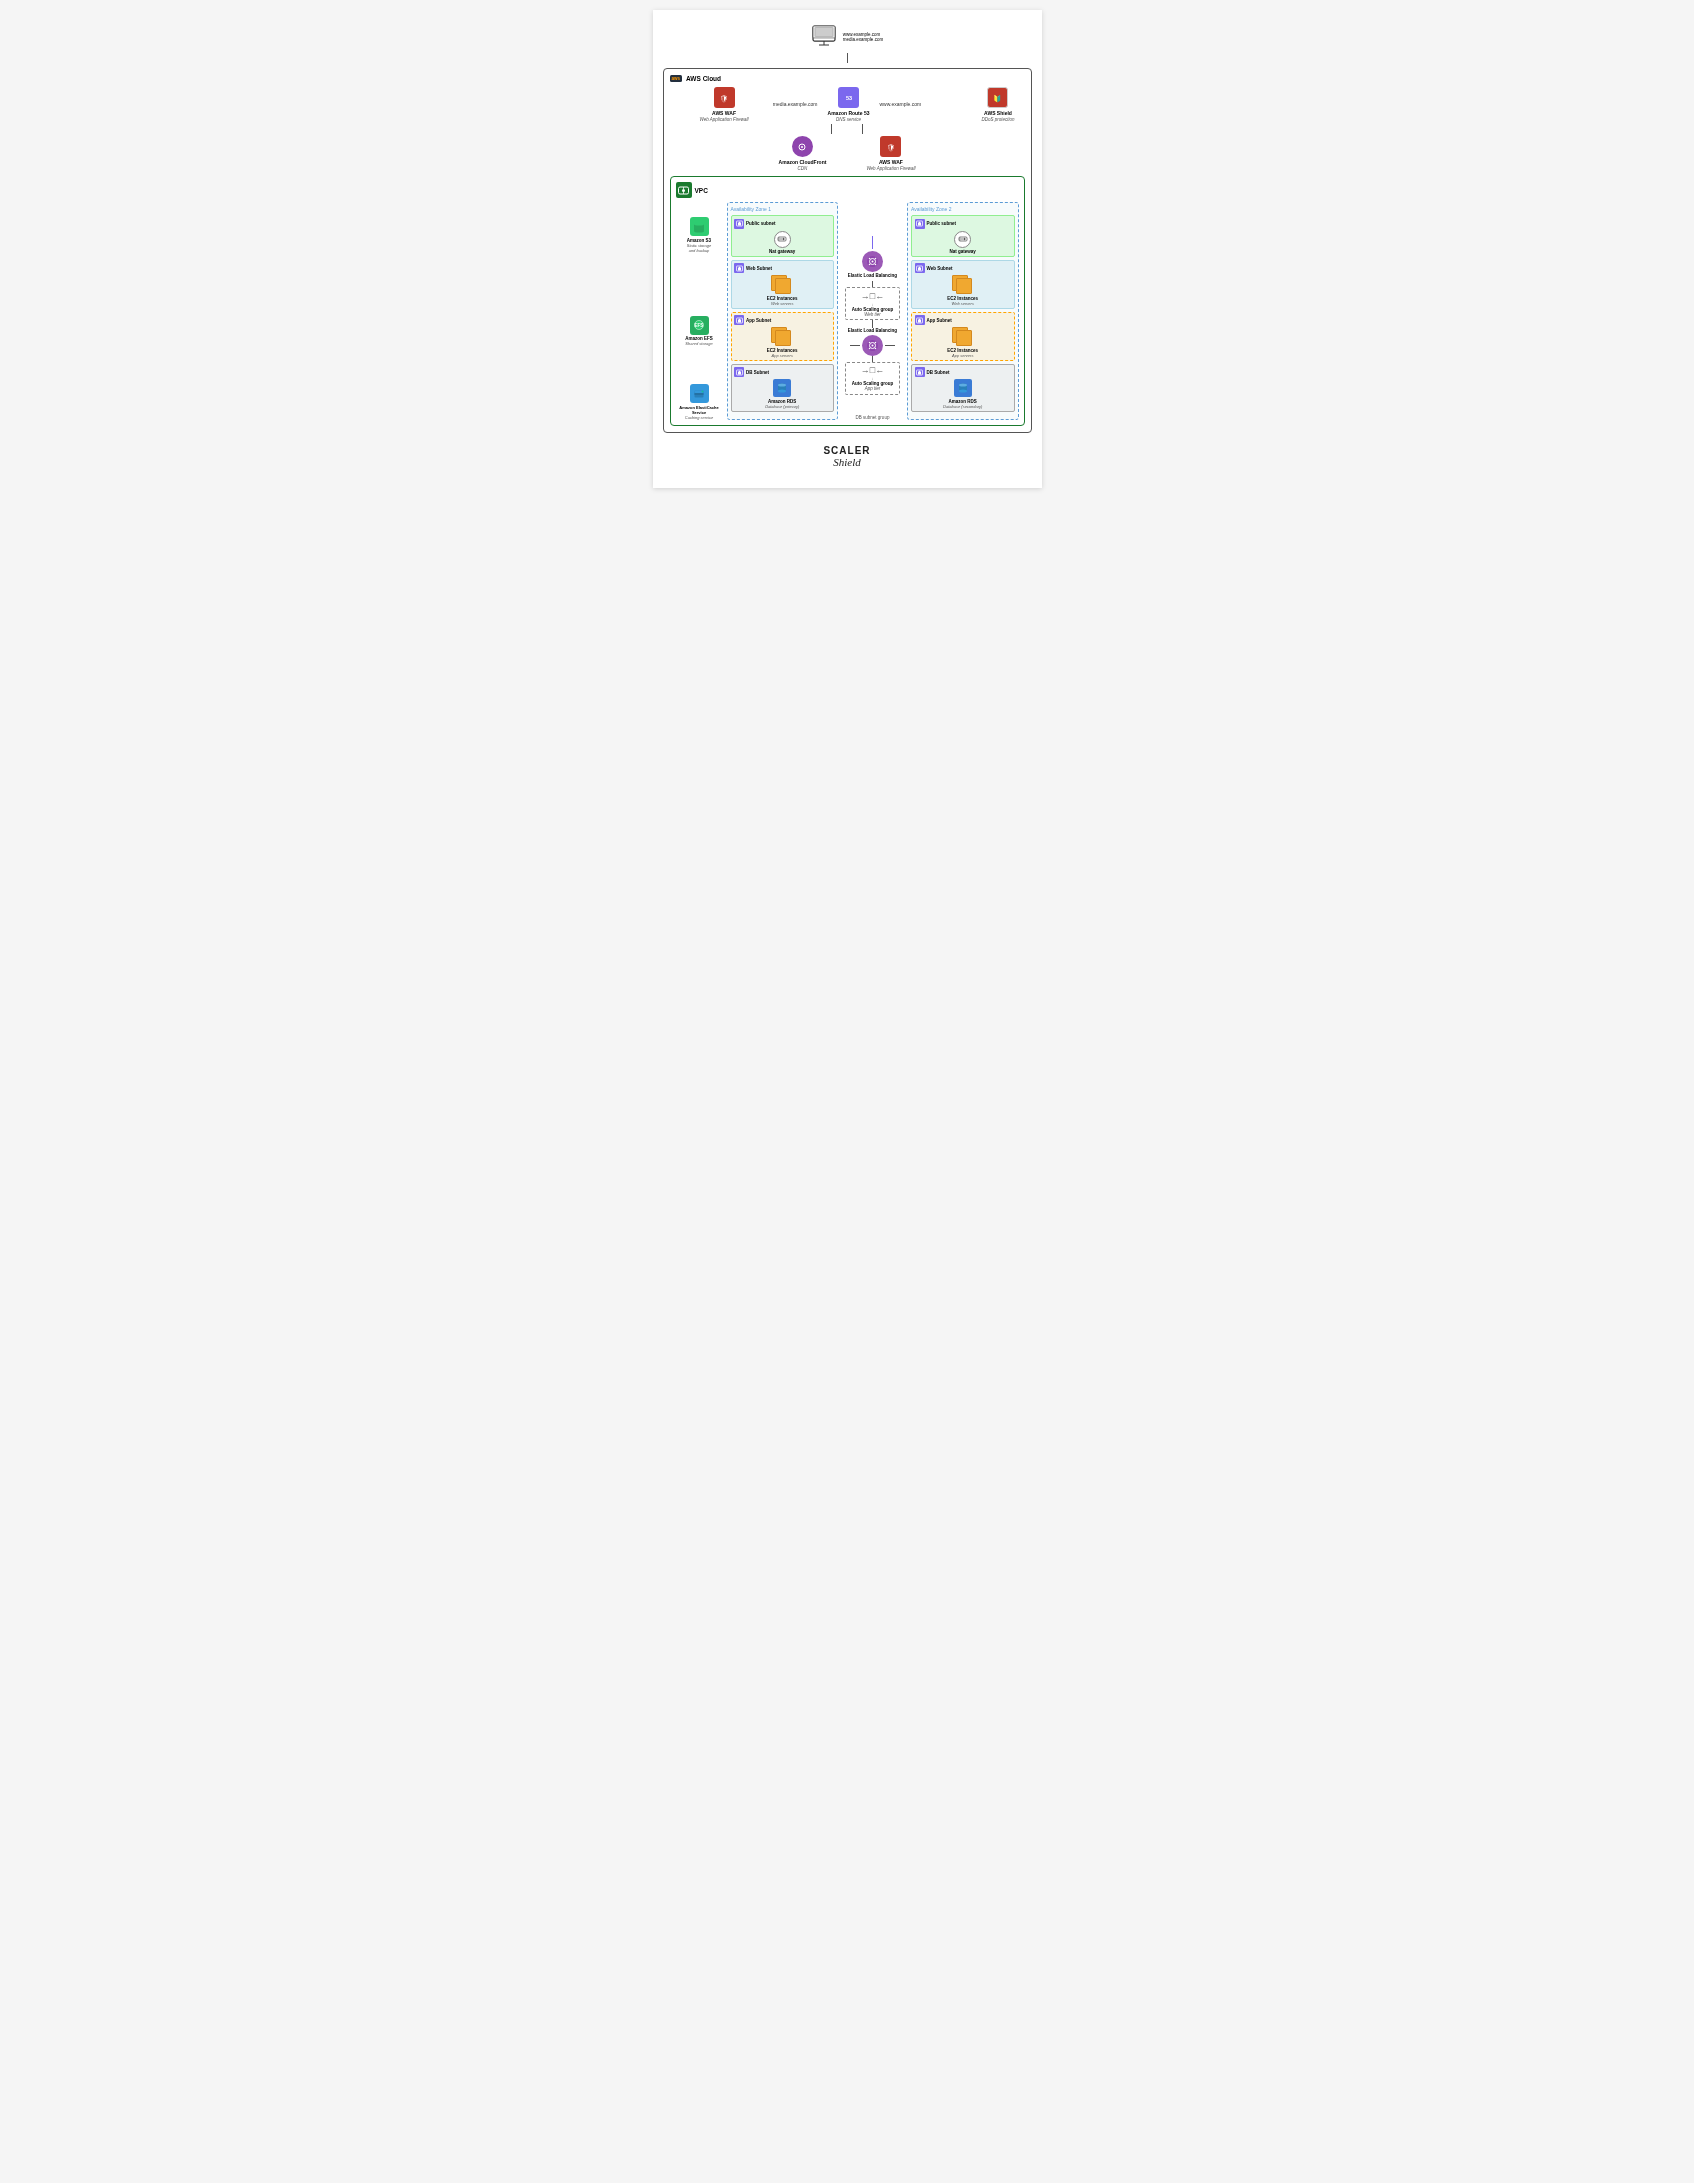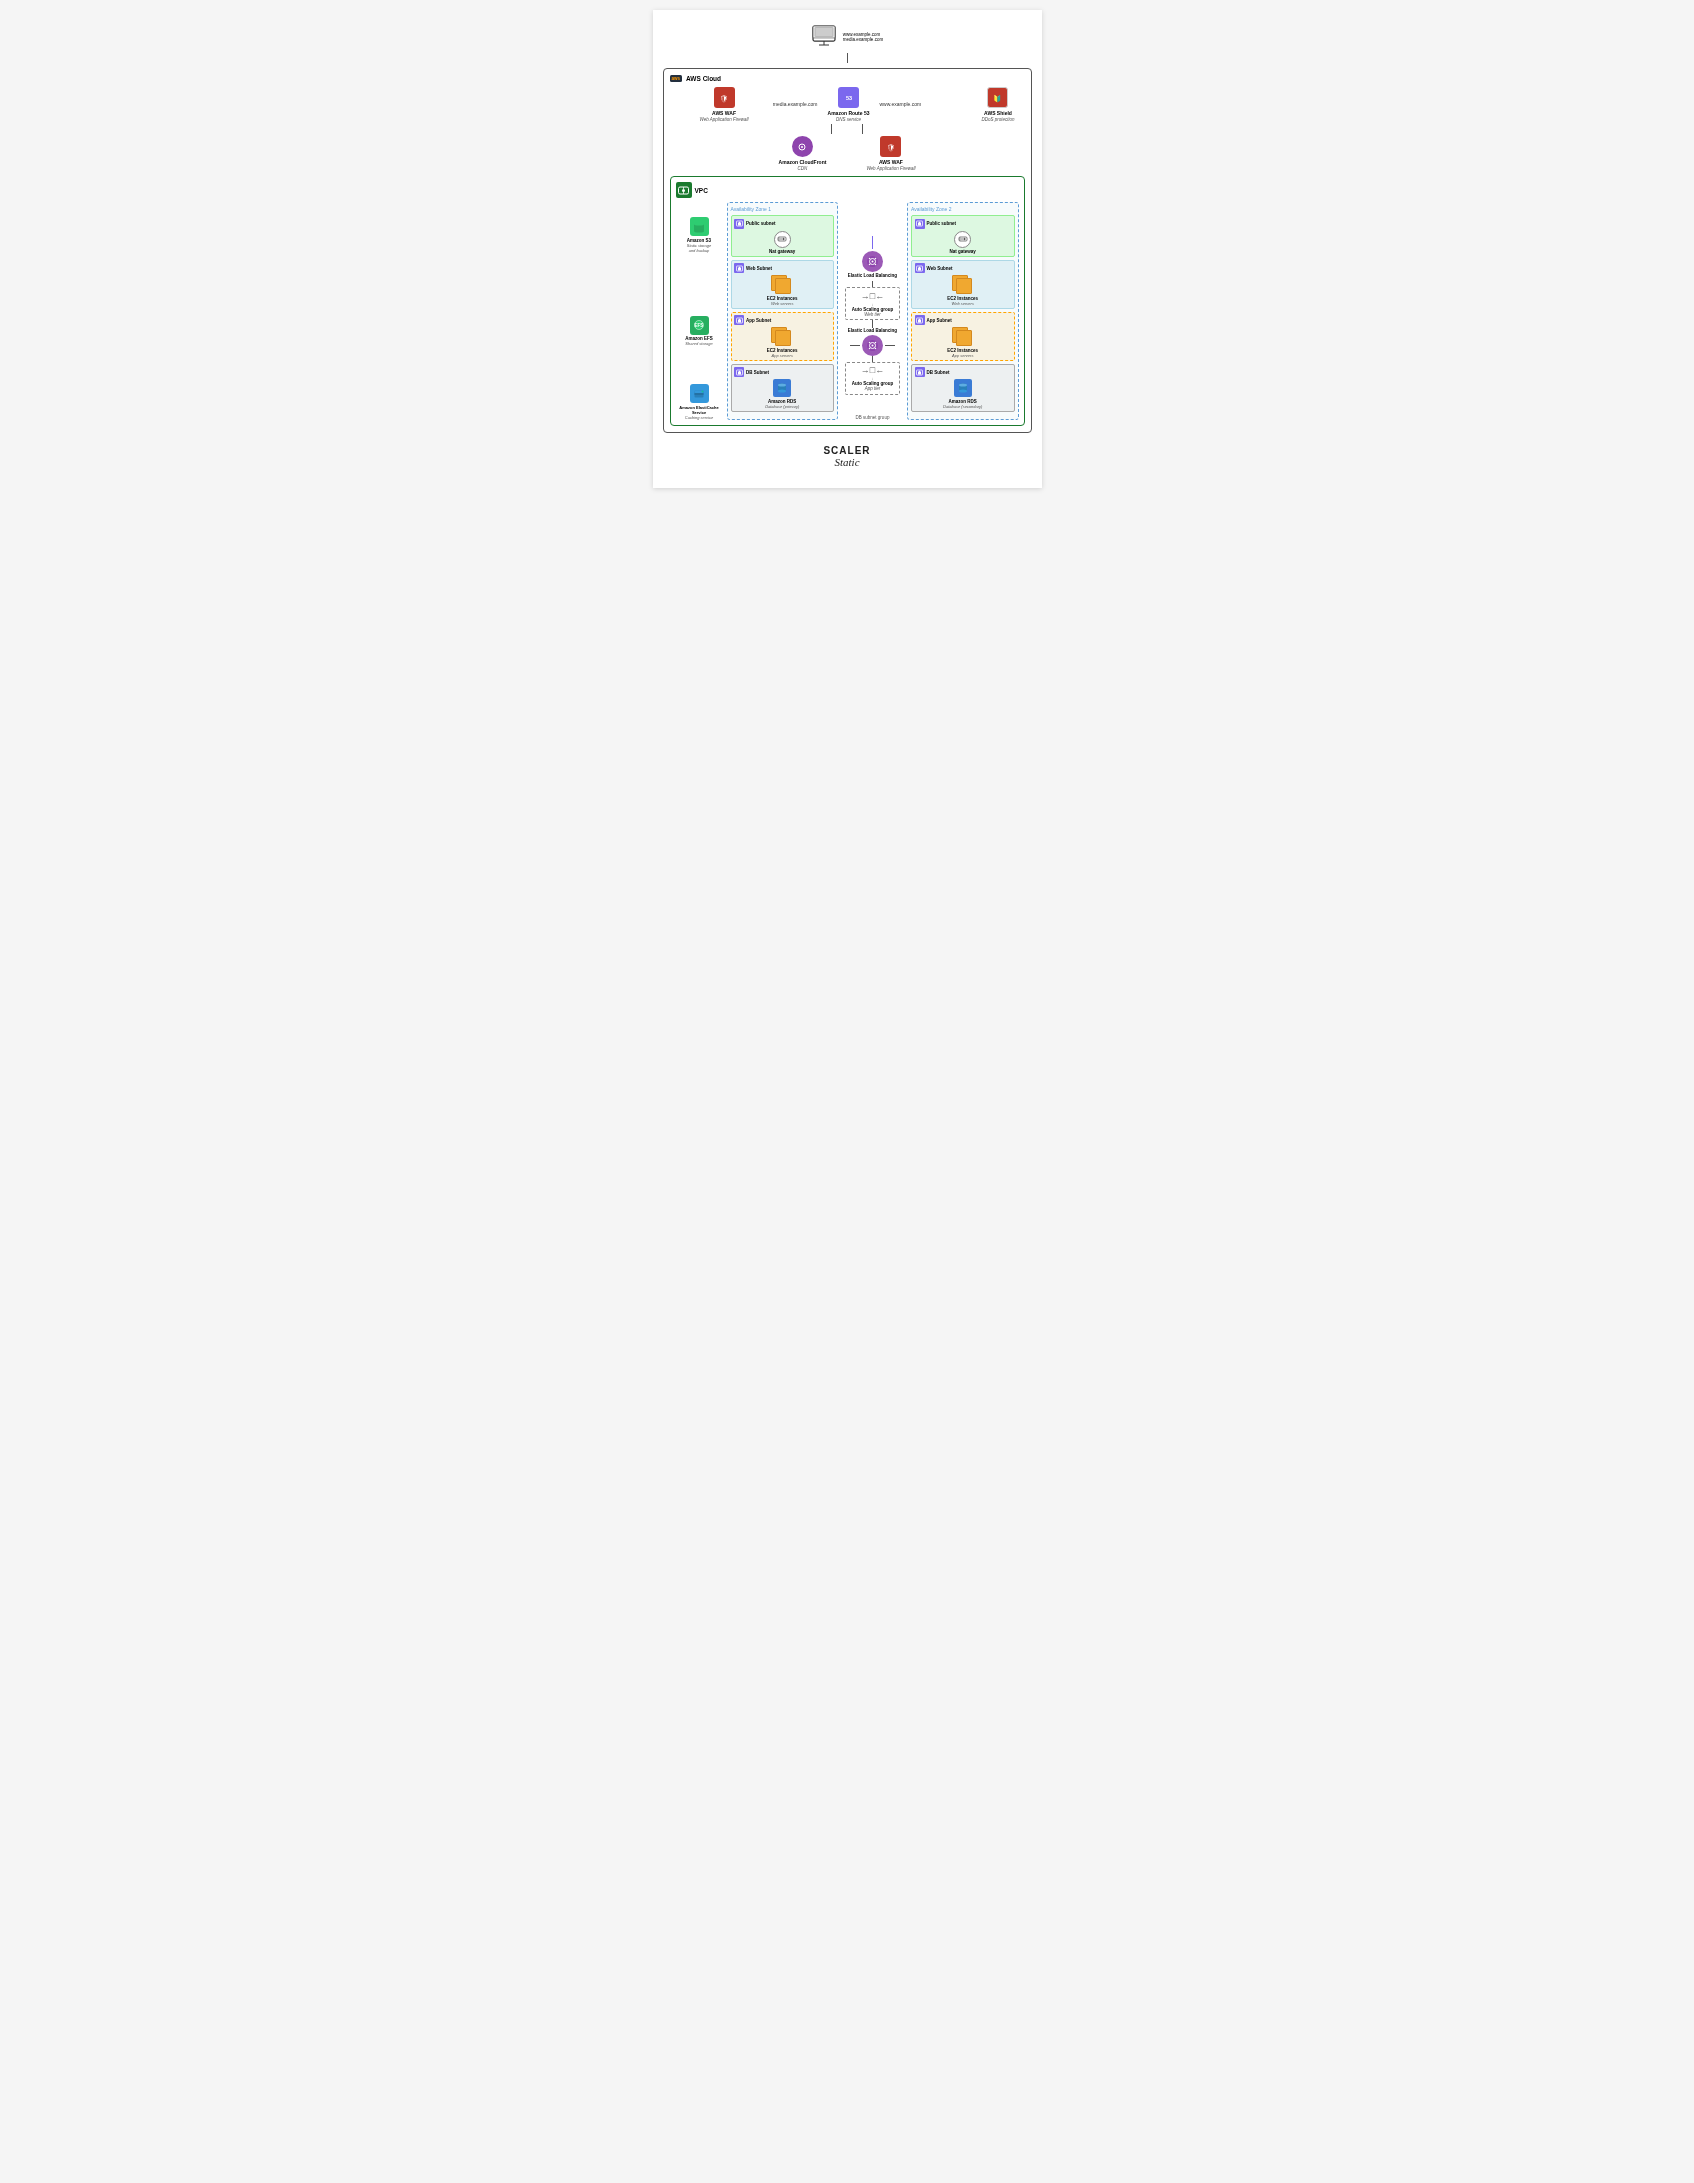--- a/index.html
+++ b/index.html
@@ -560,16 +560,16 @@
               </div>
             </div>
           </div>
         </div>
       </div>
     </div>
   </div>
 
   <div class="branding">
     <div class="branding-scaler">SCALER</div>
-    <div class="branding-topics">Static</div>
+    <div class="branding-topics">Shield</div>
   </div>
 </div>
 
 
 </body></html>

